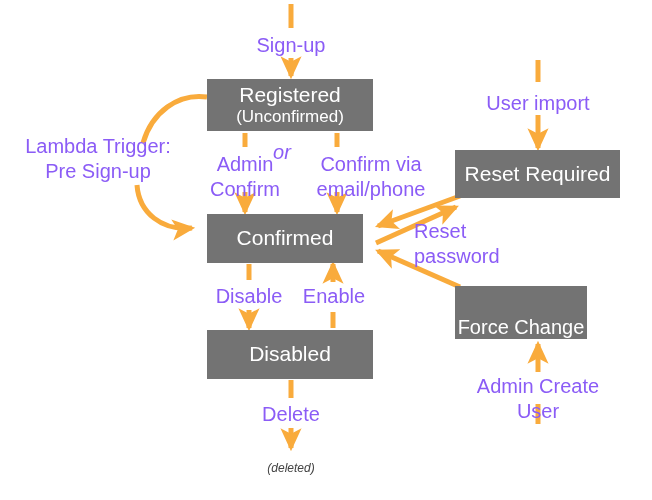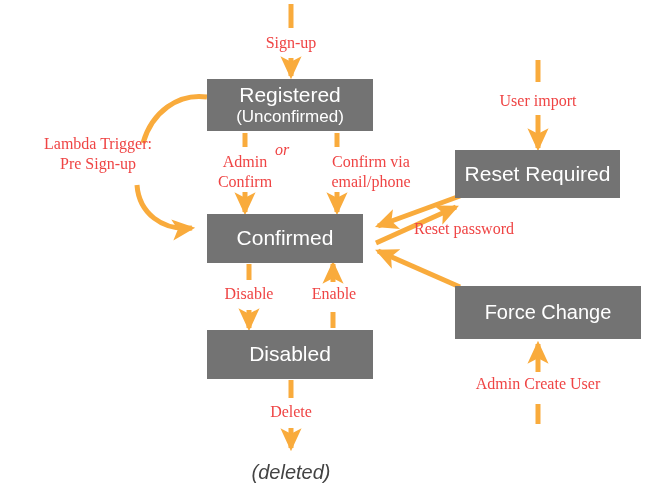--- a/index.html
+++ b/index.html
@@ -47,35 +47,34 @@
   }
   .state-box.two-line .line1 {
     font-size: 20px;
   }
   .state-box.two-line .line2 {
     font-size: 20px;
     margin-top: 0px;
   }
   .edge-label {
     position: absolute;
-    color: #ef4444;
-    font-size: 16px;
+    color: #8b5cf6;
+    font-size: 20px;
     line-height: 1.25;
     text-align: center;
     white-space: pre-line;
     z-index: 4;
-    font-family: Liberation Serif, serif;
   }
   .edge-label.italic {
     font-style: italic;
   }
   .terminal-label {
     position: absolute;
     color: #434343;
-    font-size: 20px;
+    font-size: 12px;
     font-style: italic;
     text-align: center;
     z-index: 4;
   }
 </style>
 </head>
 <body>
 
 <div id="canvas">
 
@@ -139,21 +138,21 @@
   </div>
 
   <div class="state-box single" style="left:207px; top:330px; width:166px; height:49px;">
     <span class="line1">Disabled</span>
   </div>
 
   <div class="state-box single" style="left:455px; top:150px; width:165px; height:48px;">
     <span class="line1">Reset Required</span>
   </div>
 
-  <div class="state-box two-line" style="left:455px; top:286px; width:186px; height:53px;">
+  <div class="state-box two-line" style="left:455px; top:286px; width:132px; height:53px;justify-content:flex-end;">
     <span class="line1">Force Change</span>
   </div>
 
   <div class="edge-label" style="left:231px; top:33px; width:120px;">Sign-up</div>
 
   <div class="edge-label" style="left:18px; top:134px; width:160px;">Lambda Trigger:
 Pre Sign-up</div>
 
   <div class="edge-label" style="left:186px; top:152px; width:118px;">Admin
 Confirm</div>

